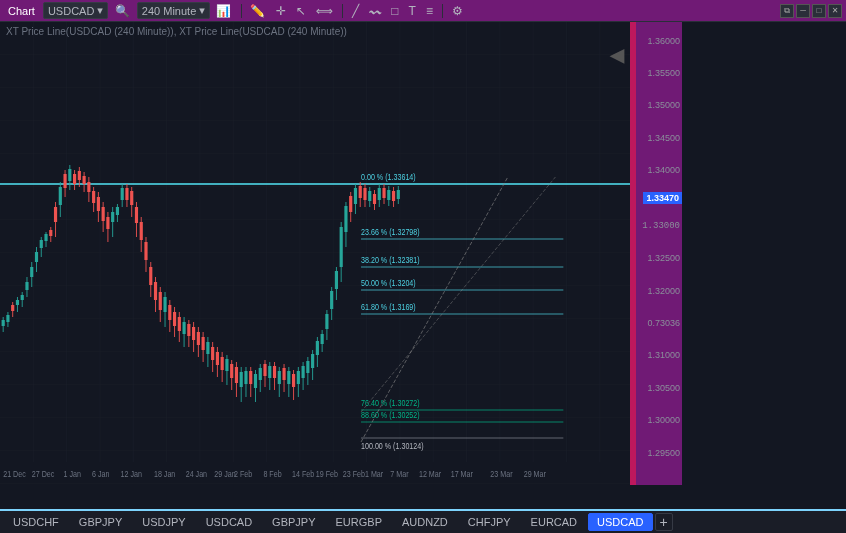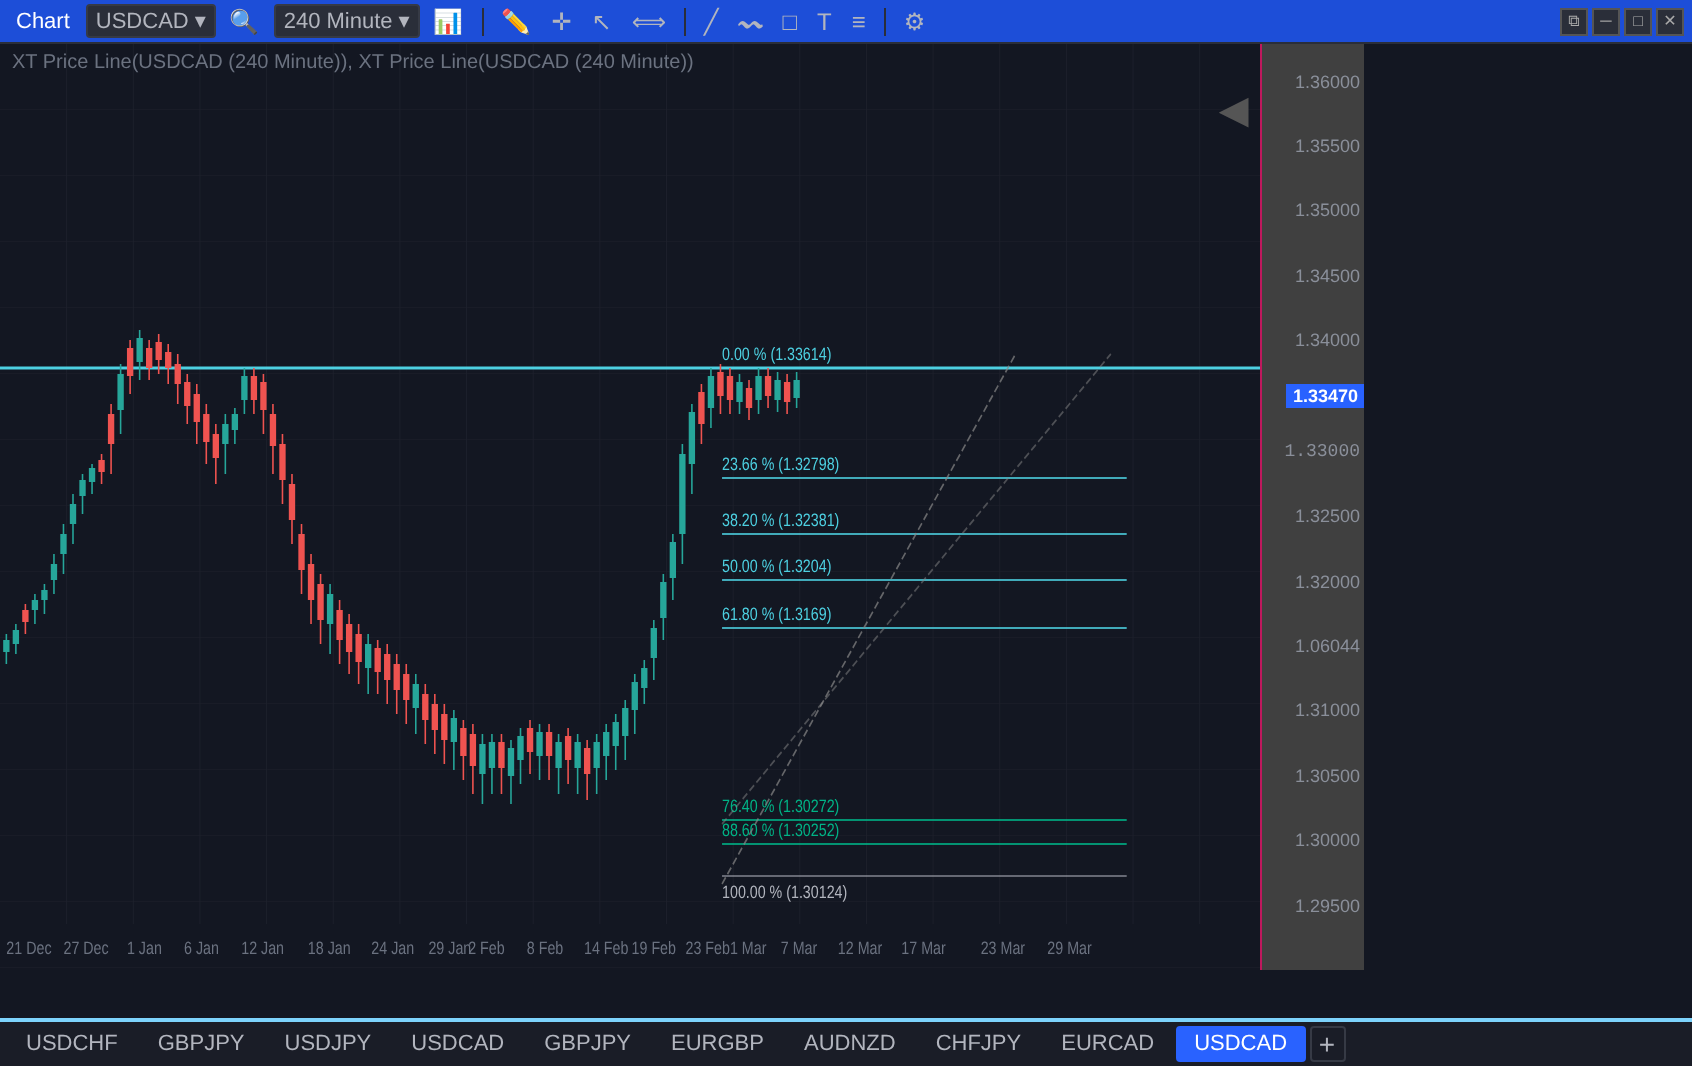--- a/index.html
+++ b/index.html
@@ -9,21 +9,21 @@
       background: #131722;
       font-family: Arial, sans-serif;
       overflow: hidden;
       color: #ccc;
       font-size: 11px;
     }
 
     
     #toolbar {
       height: 22px;
-      background: #1d4ed8;
+      background: #701a75;
       border-bottom: 1px solid #2a2e39;
       display: flex;
       align-items: center;
       padding: 0 4px;
       gap: 4px;
     }
     .tb-item {
       color: #b2b5be;
       font-size: 11px;
       padding: 0 4px;
@@ -86,22 +86,22 @@
       z-index: 10;
     }
 
     
     #price-scale {
       position: absolute;
       right: 0;
       top: 0;
       width: 52px;
       height: calc(100% - 24px);
-      background: #404040;
-      border-left: 1px solid #be185d;
+      background: #701a75;
+      border-left: 6px solid #be185d;
       z-index: 5;
     }
 
     
     #bottom-tabs {
       height: 24px;
       background: #1a1d27;
       border-top: 2px solid #7dd3fc;
       display: flex;
       align-items: center;
@@ -529,21 +529,21 @@
   <div id="price-scale">
     <div class="price-label" style="top: 4%;">1.36000</div>
     <div class="price-label" style="top: 11%;">1.35500</div>
     <div class="price-label" style="top: 18%;">1.35000</div>
     <div class="price-label" style="top: 25%;">1.34500</div>
     <div class="price-label" style="top: 32%;">1.34000</div>
     <div class="price-label-highlight" style="top: 38%;">1.33470</div>
     <div class="price-label" style="top: 44%; font-family: Liberation Mono, monospace;">1.33000</div>
     <div class="price-label" style="top: 51%;">1.32500</div>
     <div class="price-label" style="top: 58%;">1.32000</div>
-    <div class="price-label" style="top: 65%;">1.06044</div>
+    <div class="price-label" style="top: 65%;">0.73036</div>
     <div class="price-label" style="top: 72%;">1.31000</div>
     <div class="price-label" style="top: 79%;">1.30500</div>
     <div class="price-label" style="top: 86%;">1.30000</div>
     <div class="price-label" style="top: 93%;">1.29500</div>
   </div>
 
 
 </div>
 
 <div id="bottom-tabs">

